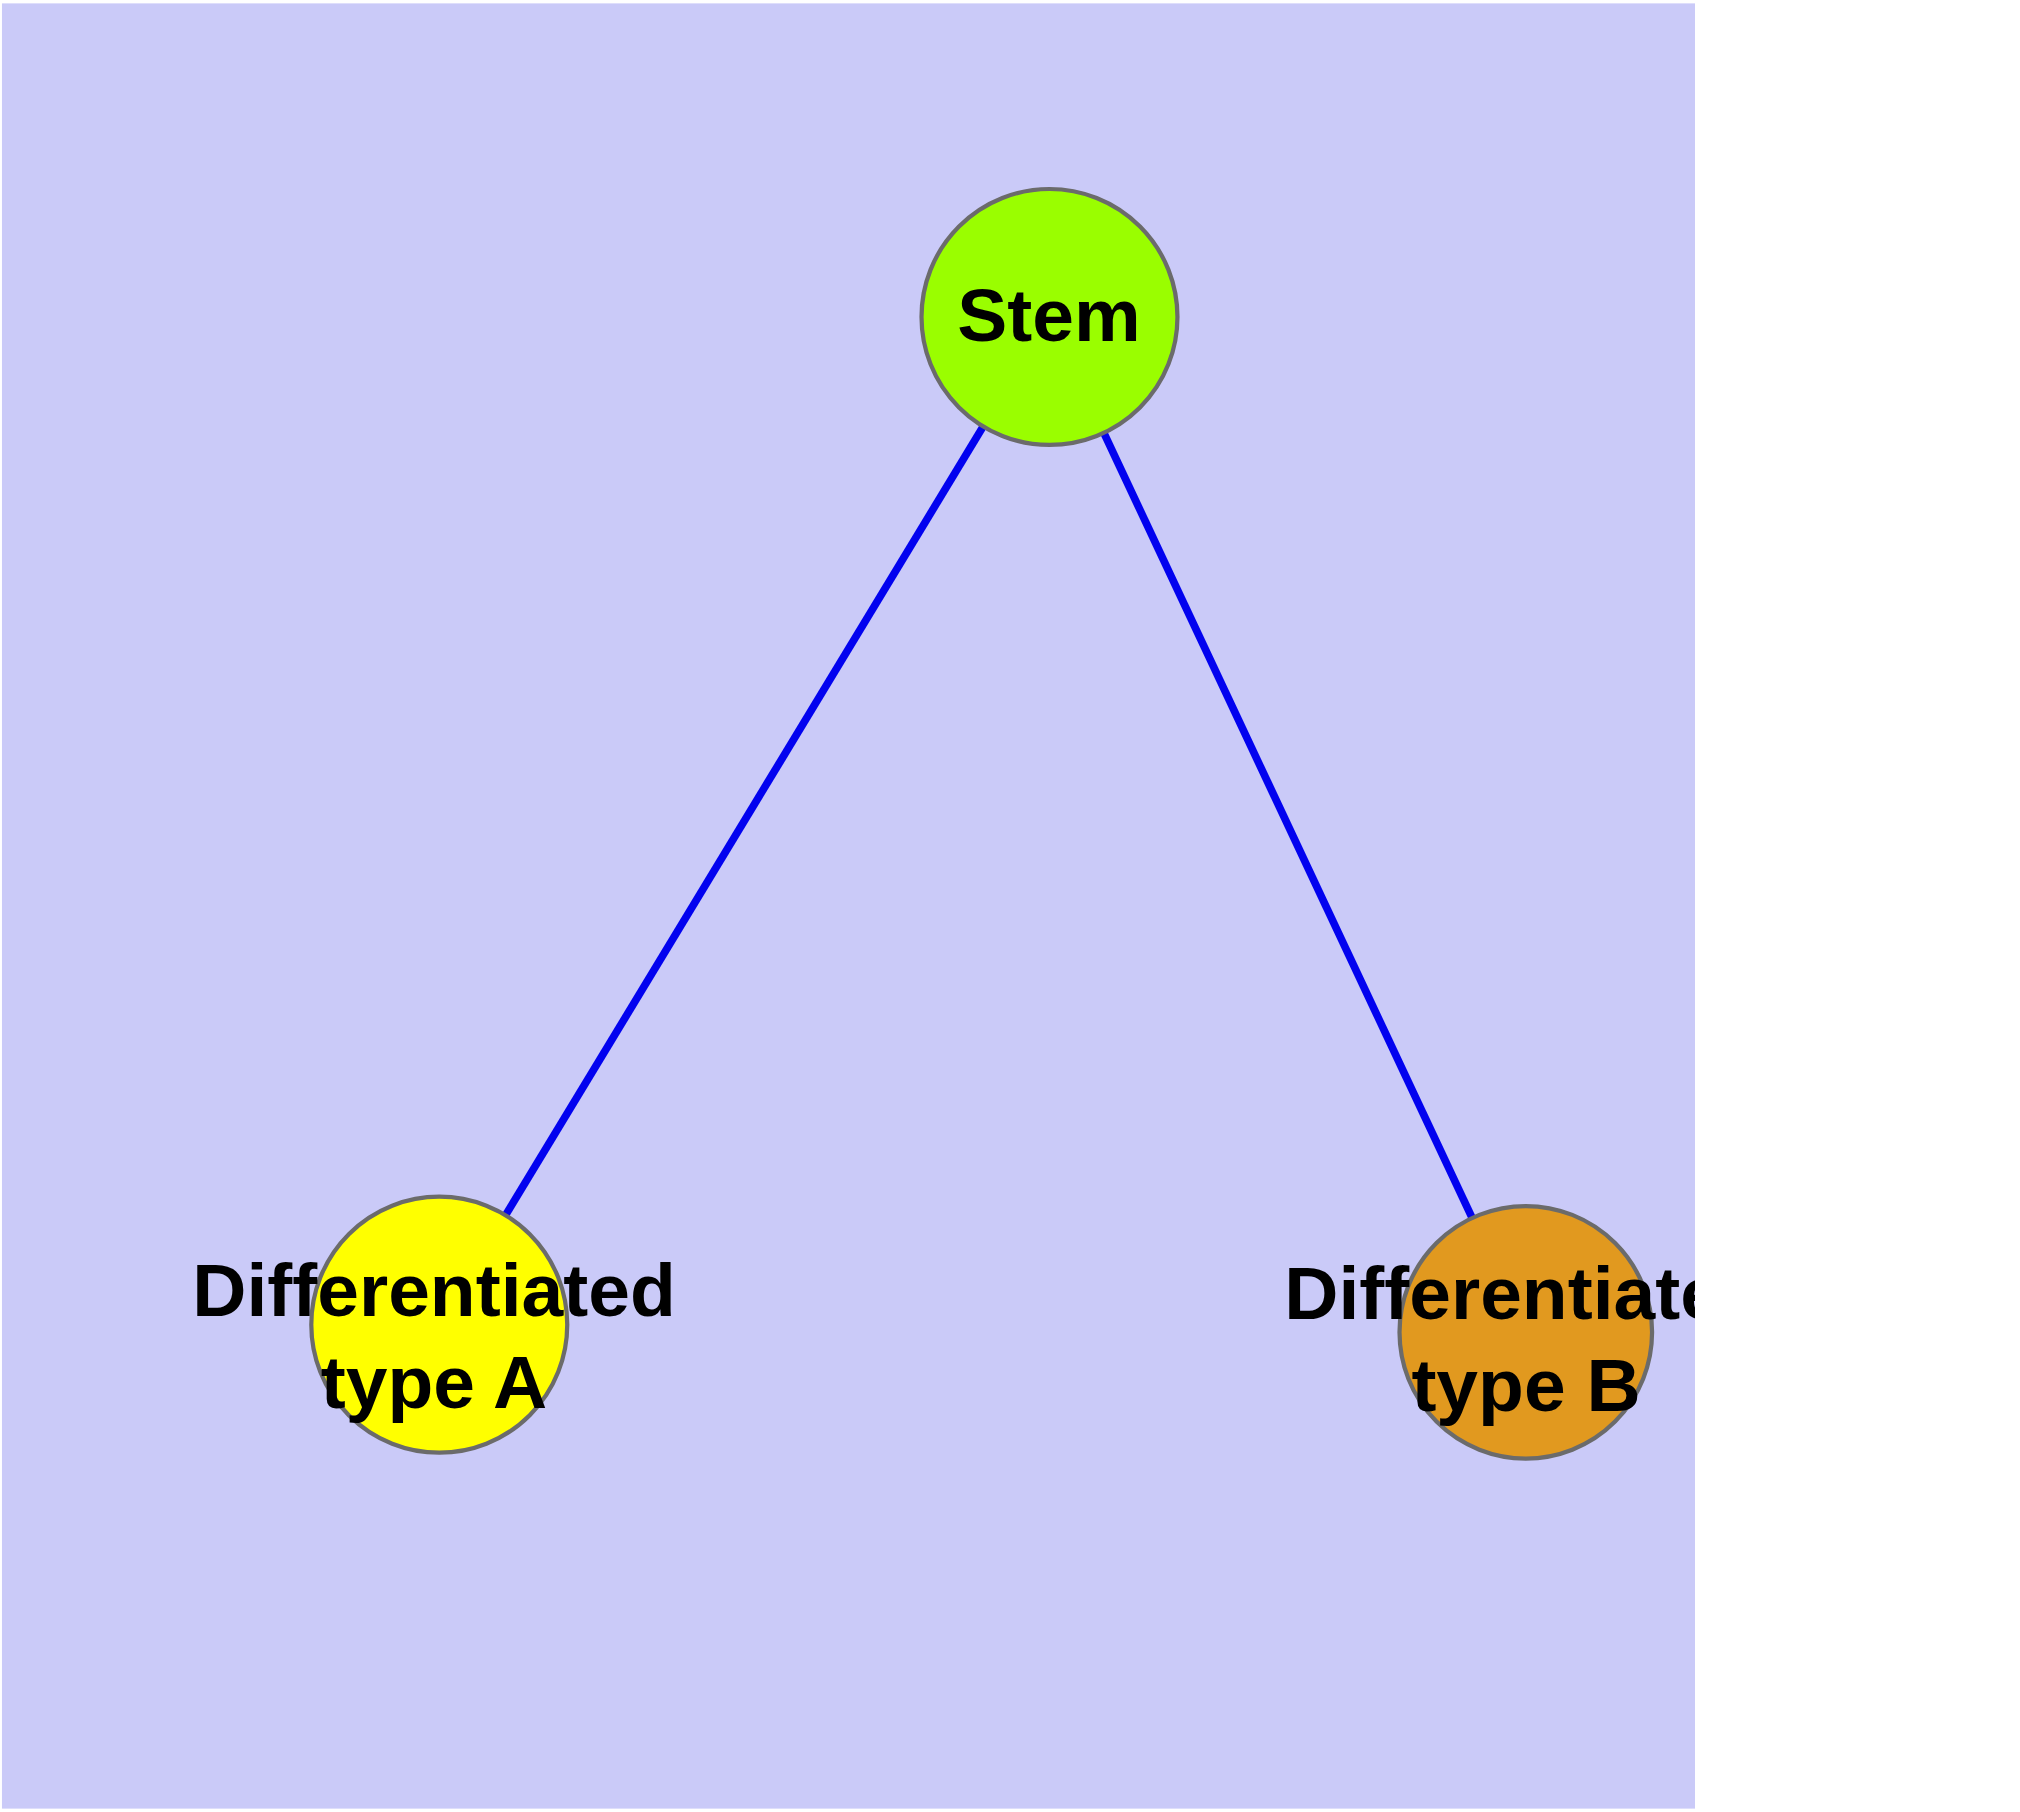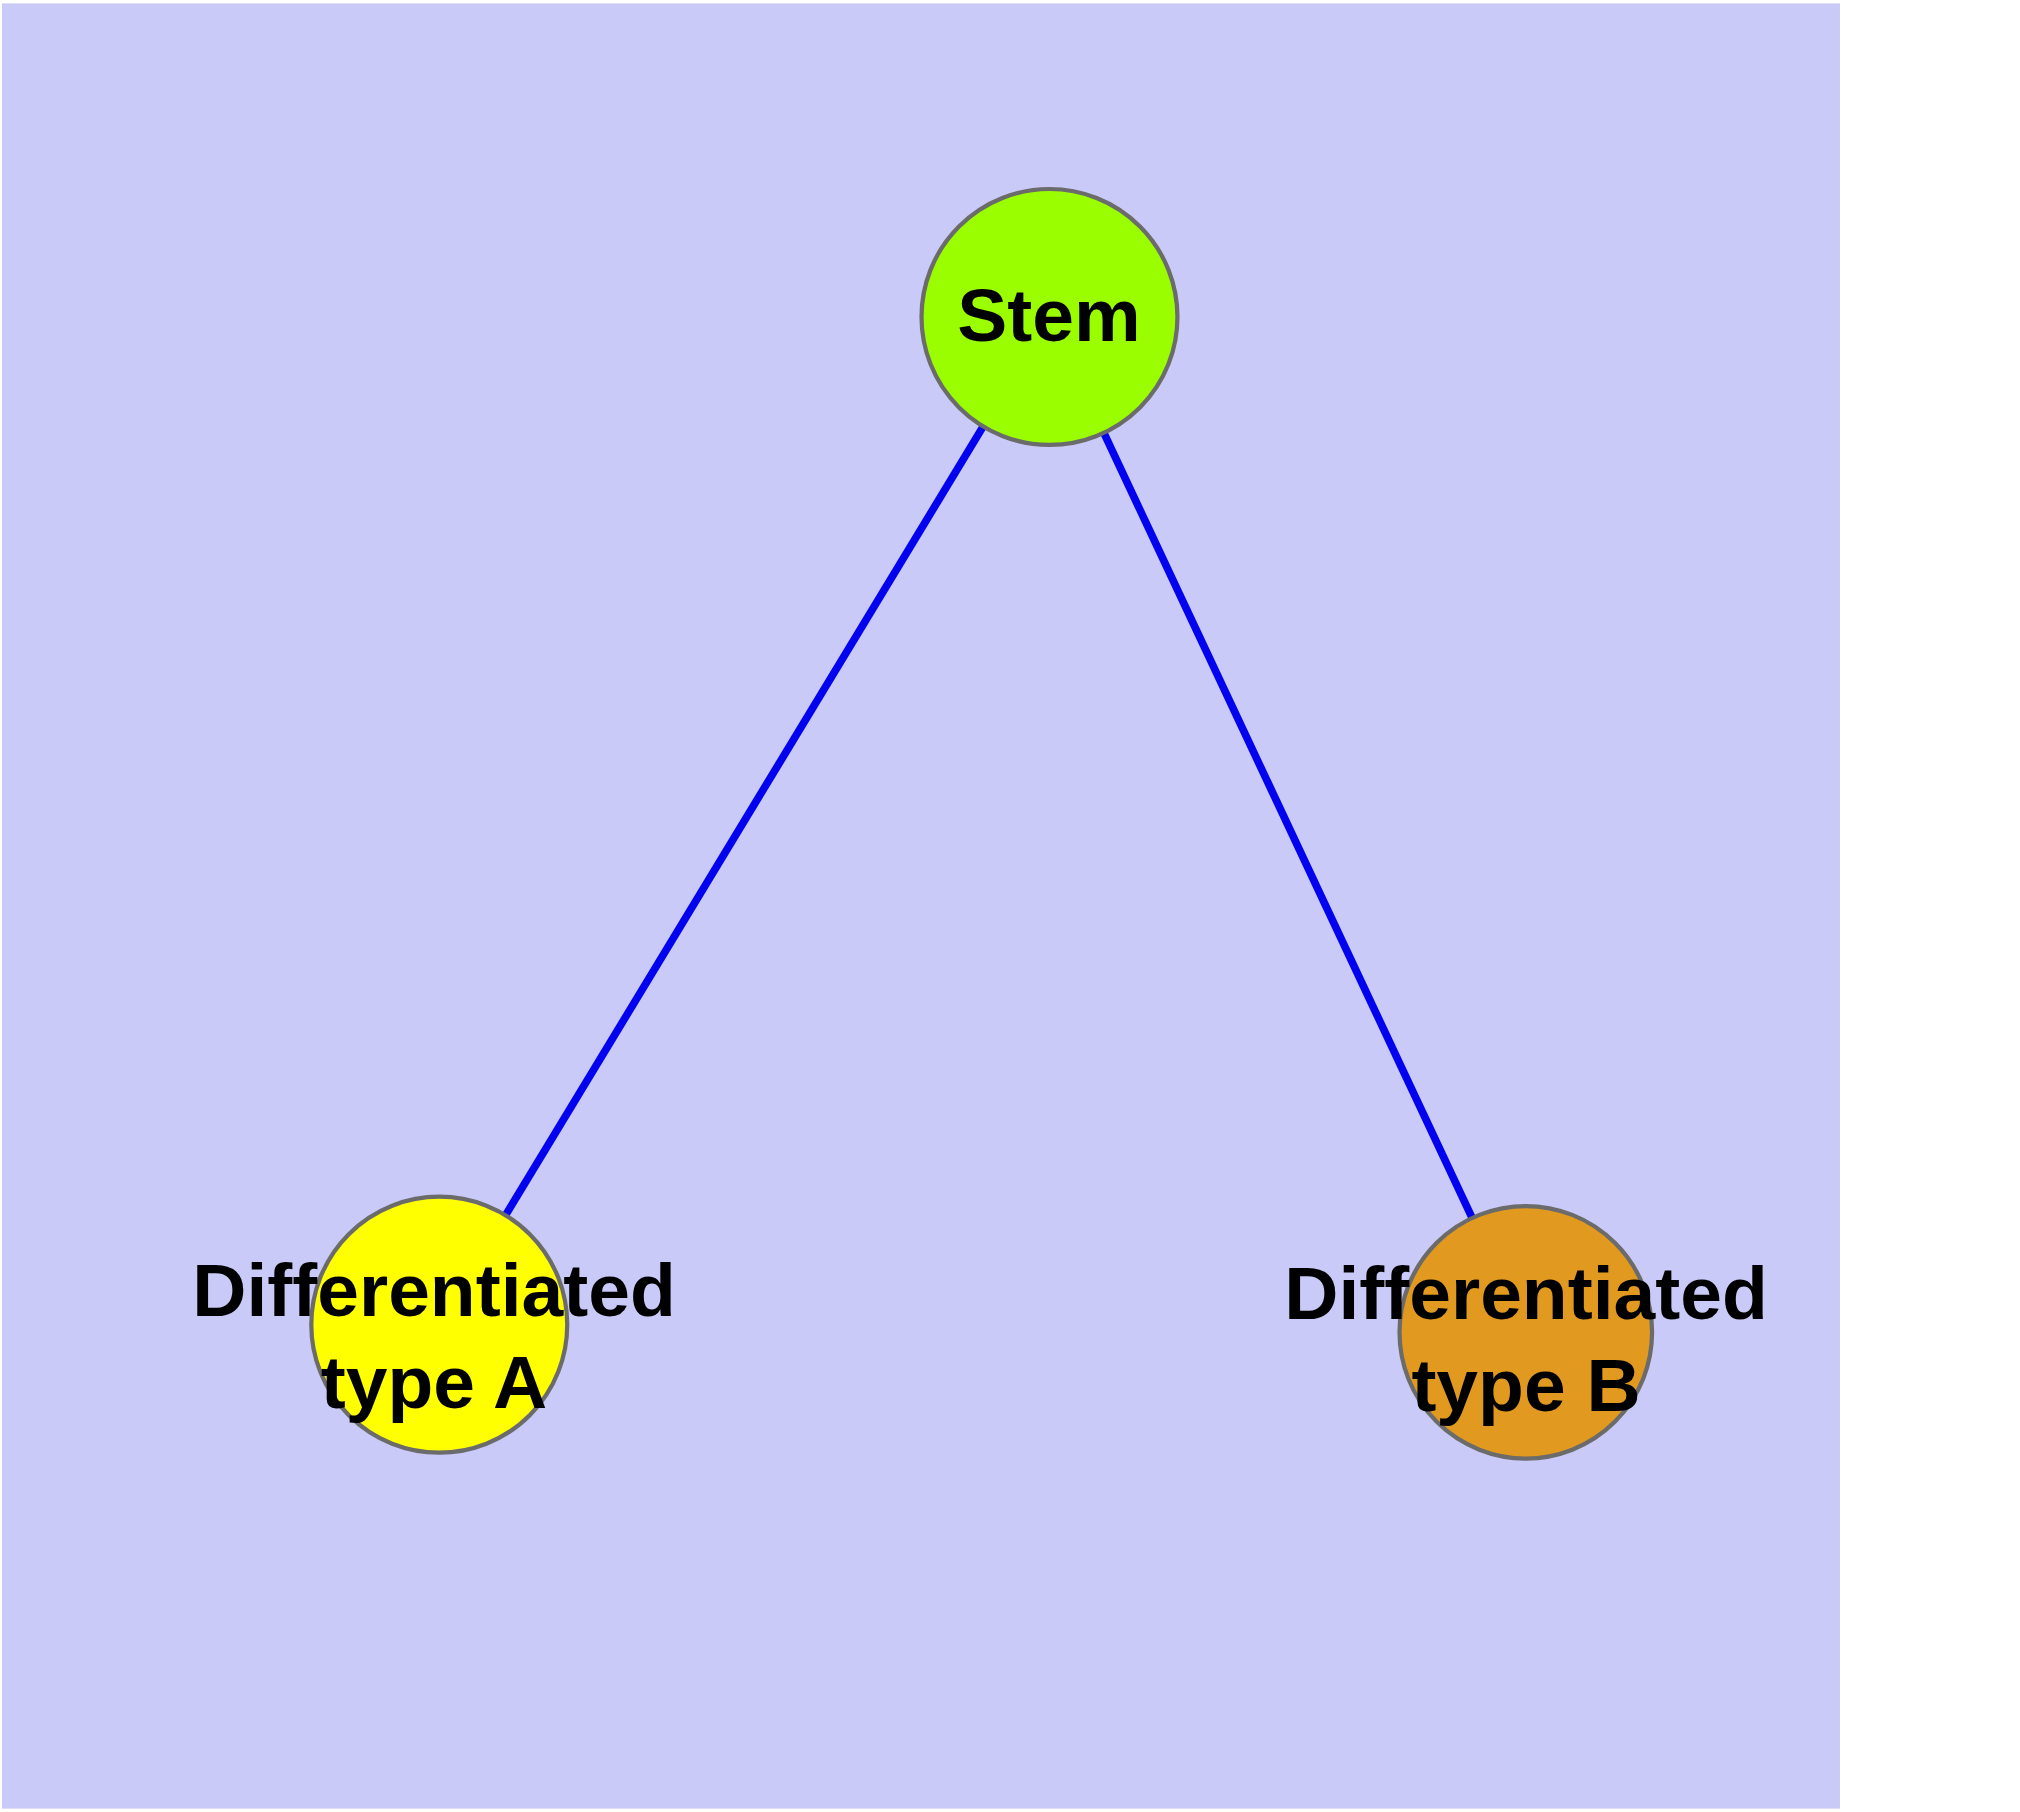--- a/index.html
+++ b/index.html
@@ -1,18 +1,18 @@
 <!DOCTYPE html>
 <html style="font-size:13.6px"><head>
 <meta charset="utf-8">
 <style>
   html, body { margin: 0; padding: 0; background: #ffffff; }
   .stage {
     position: relative;
-    width: 1840px;
+    width: 1695px;
     height: 1812px;
     background: #ffffff;
     overflow: hidden;
     font-family: "Liberation Sans", sans-serif;
   }
   .graph-svg {
     position: absolute;
     left: 0; top: 0;
     width: 2021px;
     height: 1812px;

